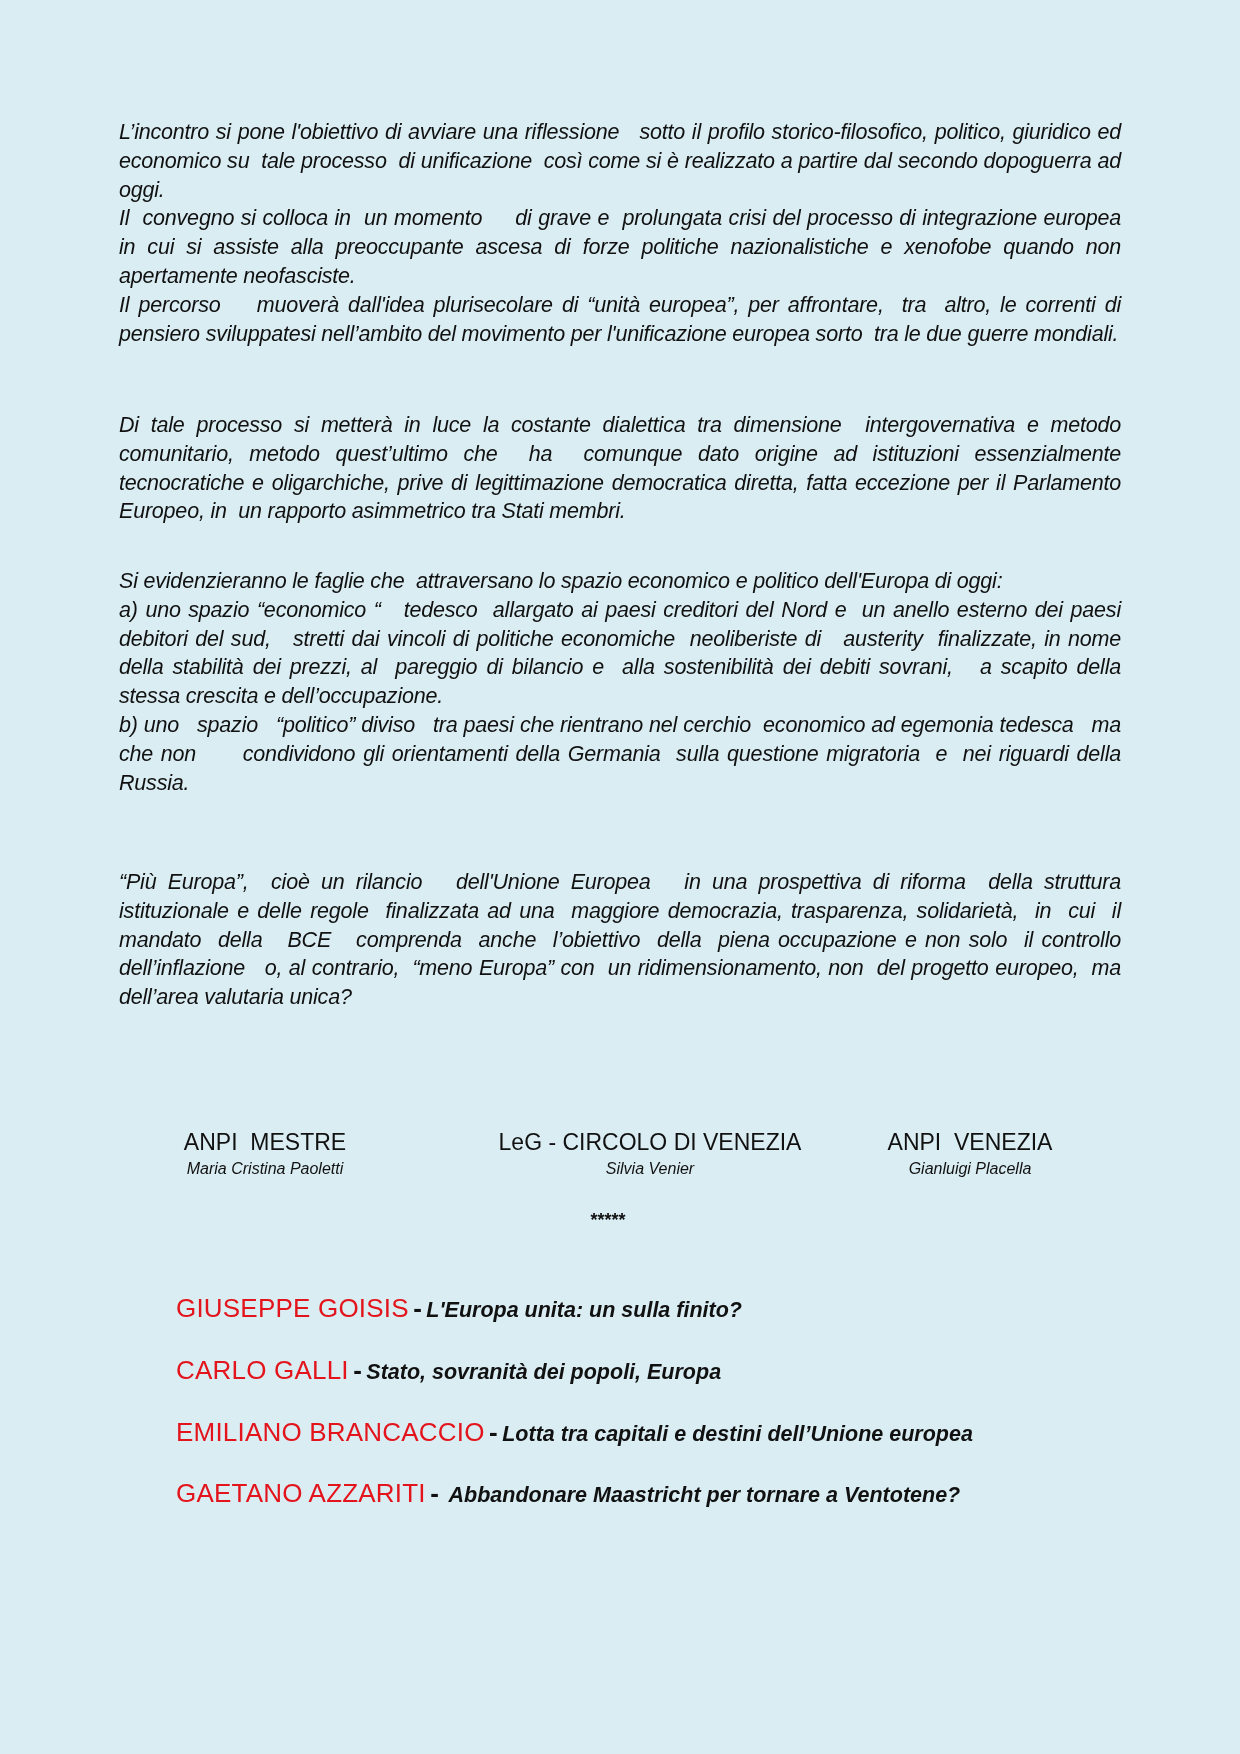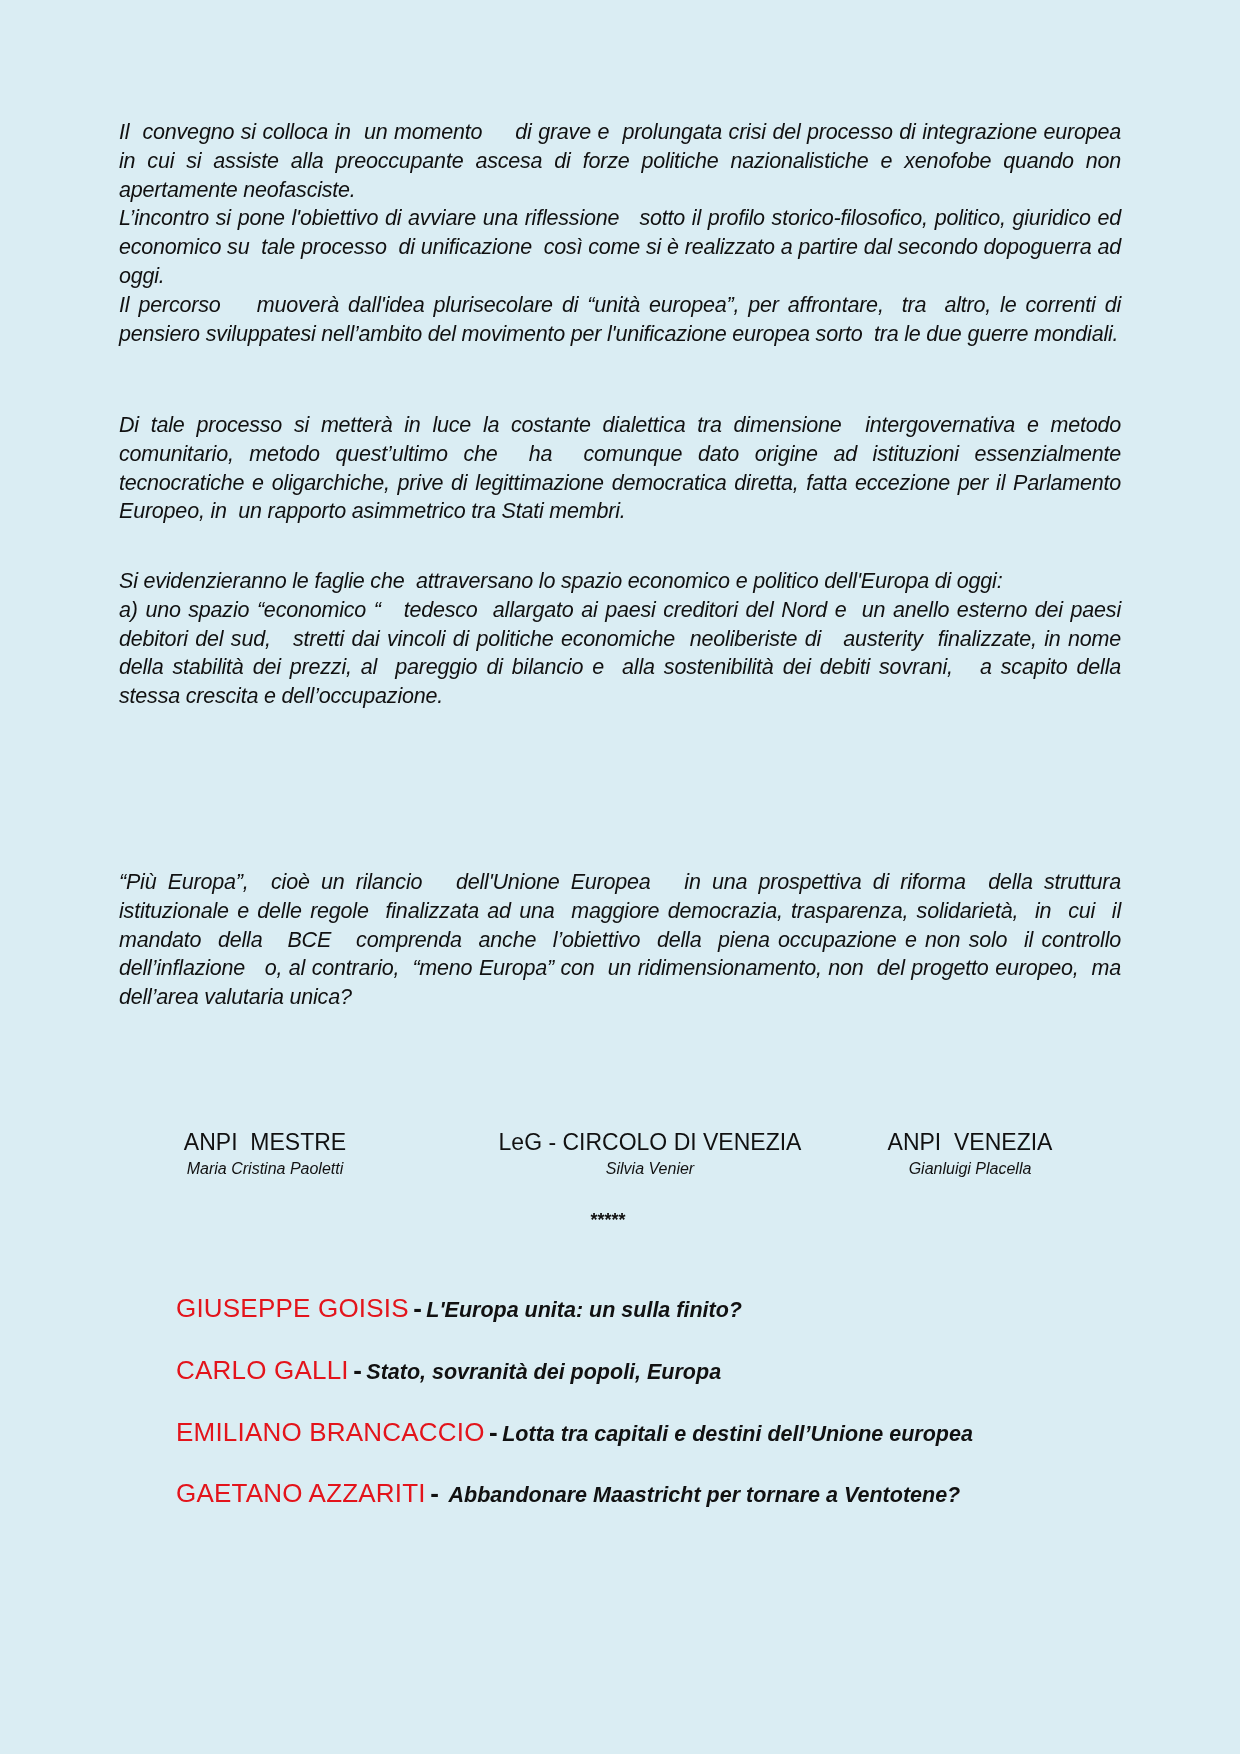--- a/index.html
+++ b/index.html
@@ -49,32 +49,33 @@
   }
   .speaker .dash { font-size: 26px; font-weight: bold; color:#111; }
   .speaker .title {
     font-size: 21.5px; font-weight: bold; font-style: italic; color: #111;
   }
 </style>
 </head>
 <body>
 
 <div class="para" style="top:118px;">
+  <p style="white-space:pre-wrap;">L’incontro si pone l'obiettivo di avviare una riflessione   sotto il profilo storico-filosofico, politico, giuridico ed economico su  tale processo  di unificazione  così come si è realizzato a partire dal secondo dopoguerra ad oggi.</p>
   <p style="white-space:pre-wrap;">Il  convegno si colloca in  un momento     di grave e  prolungata crisi del processo di integrazione europea in cui si assiste alla preoccupante ascesa di forze politiche nazionalistiche e xenofobe quando non apertamente neofasciste.</p>
-  <p style="white-space:pre-wrap;">L’incontro si pone l'obiettivo di avviare una riflessione   sotto il profilo storico-filosofico, politico, giuridico ed economico su  tale processo  di unificazione  così come si è realizzato a partire dal secondo dopoguerra ad oggi.</p>
   <p style="white-space:pre-wrap;">Il percorso    muoverà dall'idea plurisecolare di “unità europea”, per affrontare,  tra  altro, le correnti di pensiero sviluppatesi nell’ambito del movimento per l'unificazione europea sorto  tra le due guerre mondiali.</p>
 </div>
 
 <div class="para" style="top:411px;">
   <p style="white-space:pre-wrap;">Di tale processo si metterà in luce la costante dialettica tra dimensione  intergovernativa e metodo comunitario, metodo quest’ultimo che  ha  comunque dato origine ad istituzioni essenzialmente tecnocratiche e oligarchiche, prive di legittimazione democratica diretta, fatta eccezione per il Parlamento Europeo, in  un rapporto asimmetrico tra Stati membri.</p>
 </div>
 
 <div class="para" style="top:567px;">
   <p style="white-space:pre-wrap;">Si evidenzieranno le faglie che  attraversano lo spazio economico e politico dell'Europa di oggi:</p>
   <p style="white-space:pre-wrap;">a) uno spazio “economico “   tedesco  allargato ai paesi creditori del Nord e  un anello esterno dei paesi debitori del sud,   stretti dai vincoli di politiche economiche  neoliberiste di   austerity  finalizzate, in nome della stabilità dei prezzi, al  pareggio di bilancio e  alla sostenibilità dei debiti sovrani,   a scapito della stessa crescita e dell’occupazione.</p>
+  <p style="white-space:pre-wrap;">b) uno   spazio   “politico” diviso   tra paesi che rientrano nel cerchio  economico ad egemonia tedesca   ma che non      condividono gli orientamenti della Germania  sulla questione migratoria  e  nei riguardi della Russia.</p>
 </div>
 
 <div class="para" style="top:868px;">
   <p style="white-space:pre-wrap;">“Più Europa”,  cioè un rilancio   dell'Unione Europea   in una prospettiva di riforma  della struttura istituzionale e delle regole  finalizzata ad una  maggiore democrazia, trasparenza, solidarietà,  in  cui  il  mandato  della   BCE   comprenda  anche  l’obiettivo  della  piena occupazione e non solo  il controllo dell’inflazione   o, al contrario,  “meno Europa” con  un ridimensionamento, non  del progetto europeo,  ma dell’area valutaria unica?</p>
 </div>
 
 <div class="org-row">
   <div class="org" style="left:140px; width:250px;">
     <div class="org-name" style="white-space:pre;">ANPI  MESTRE</div>
     <div class="org-person">Maria Cristina Paoletti</div>

